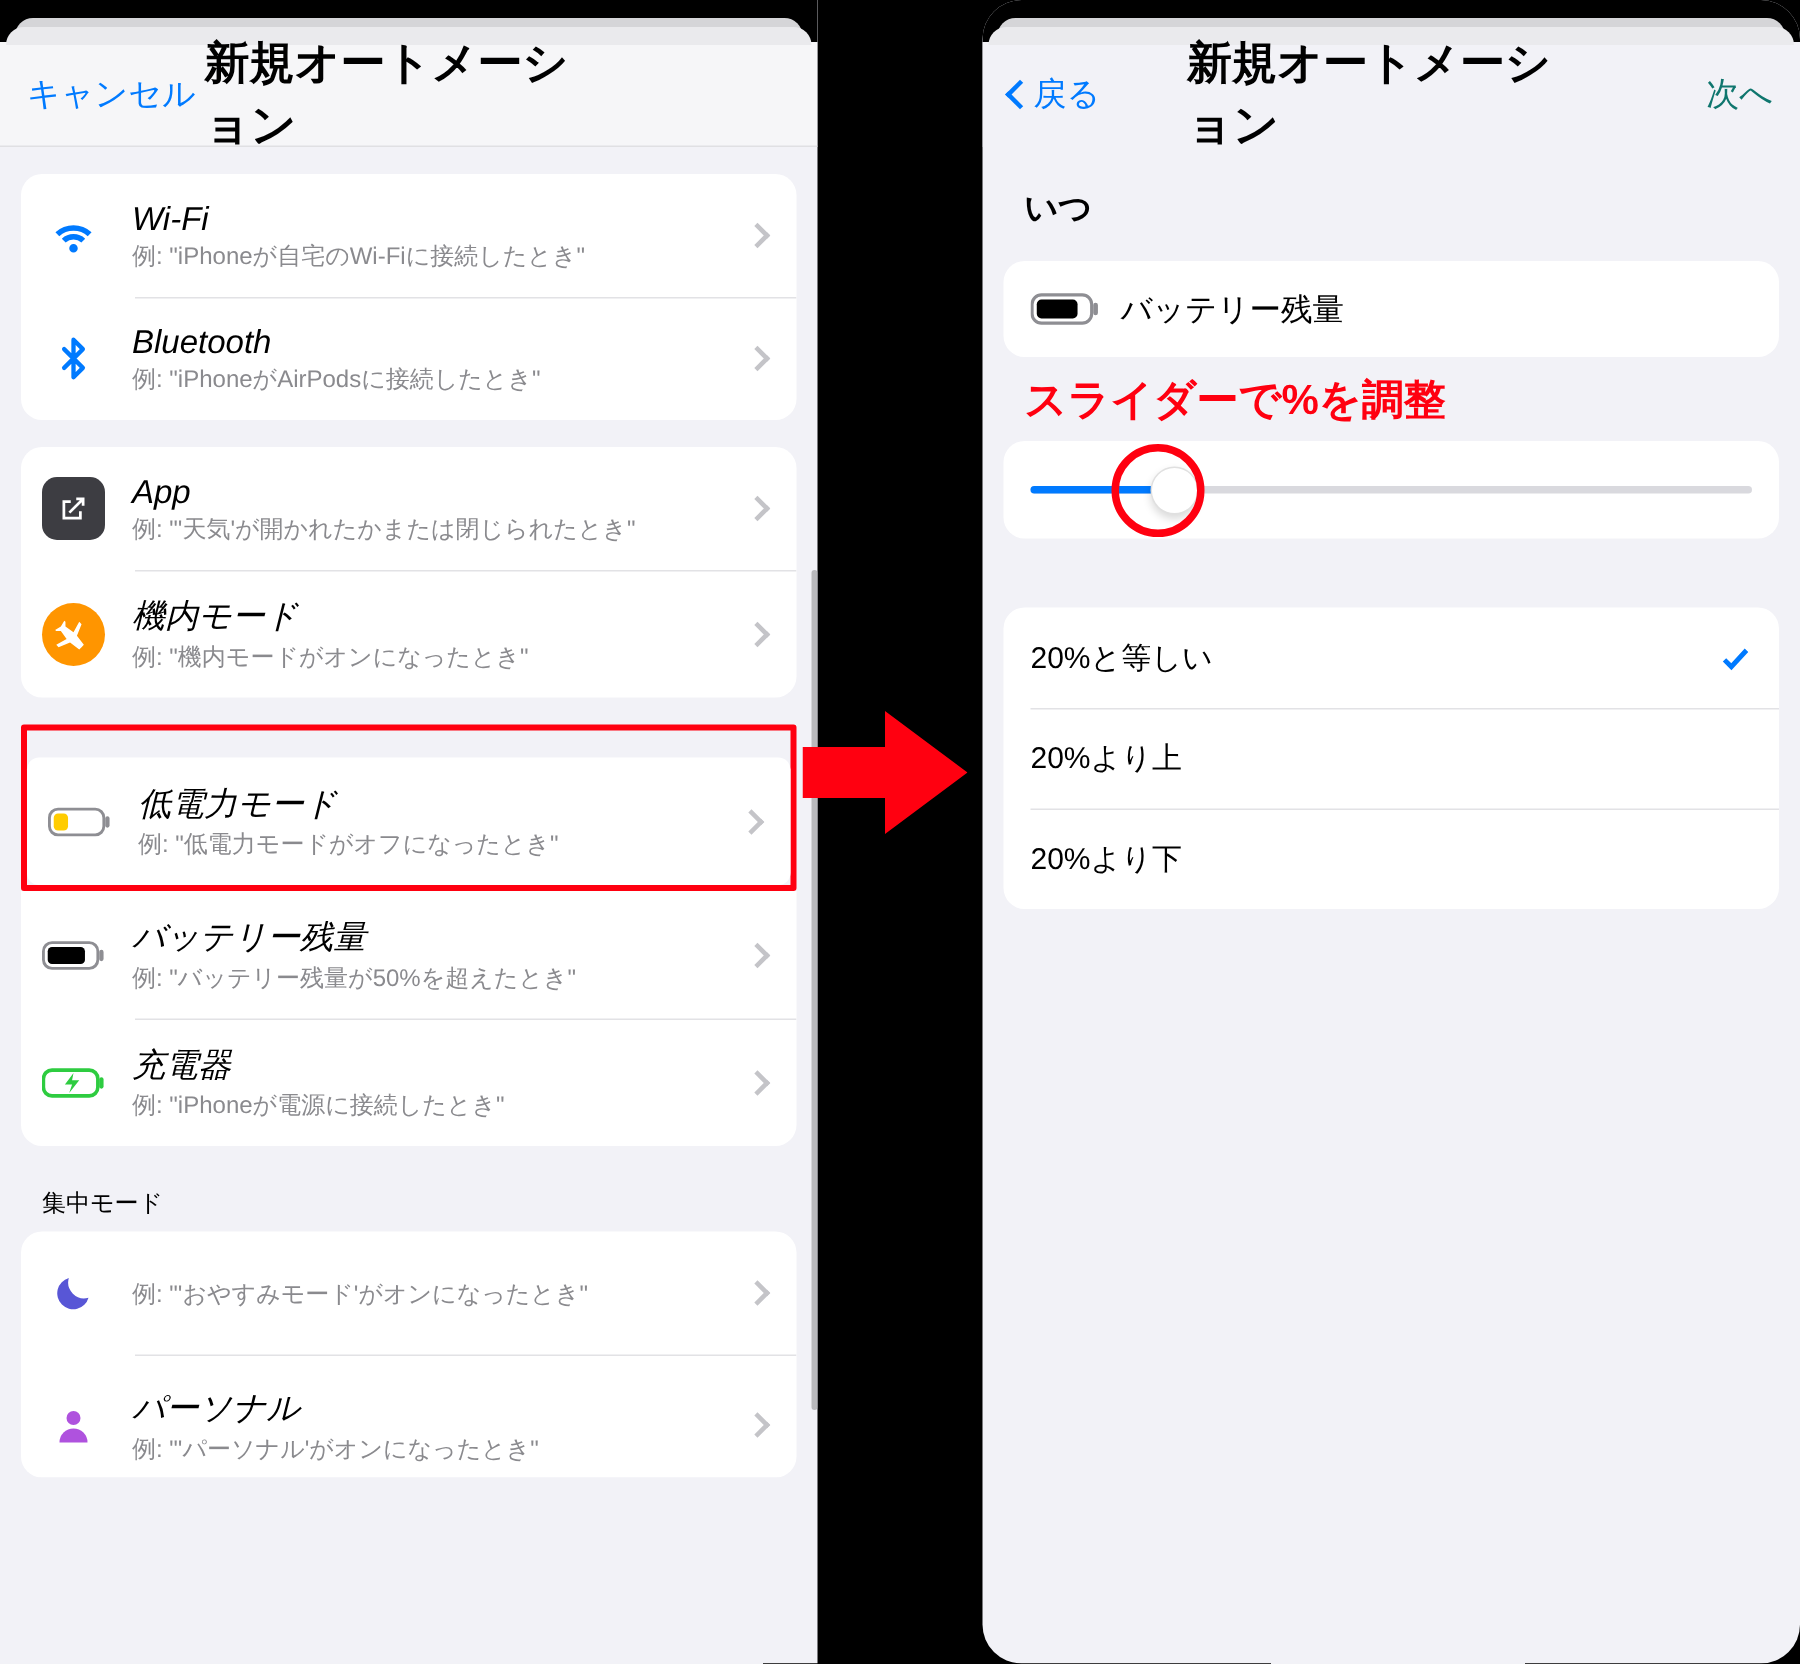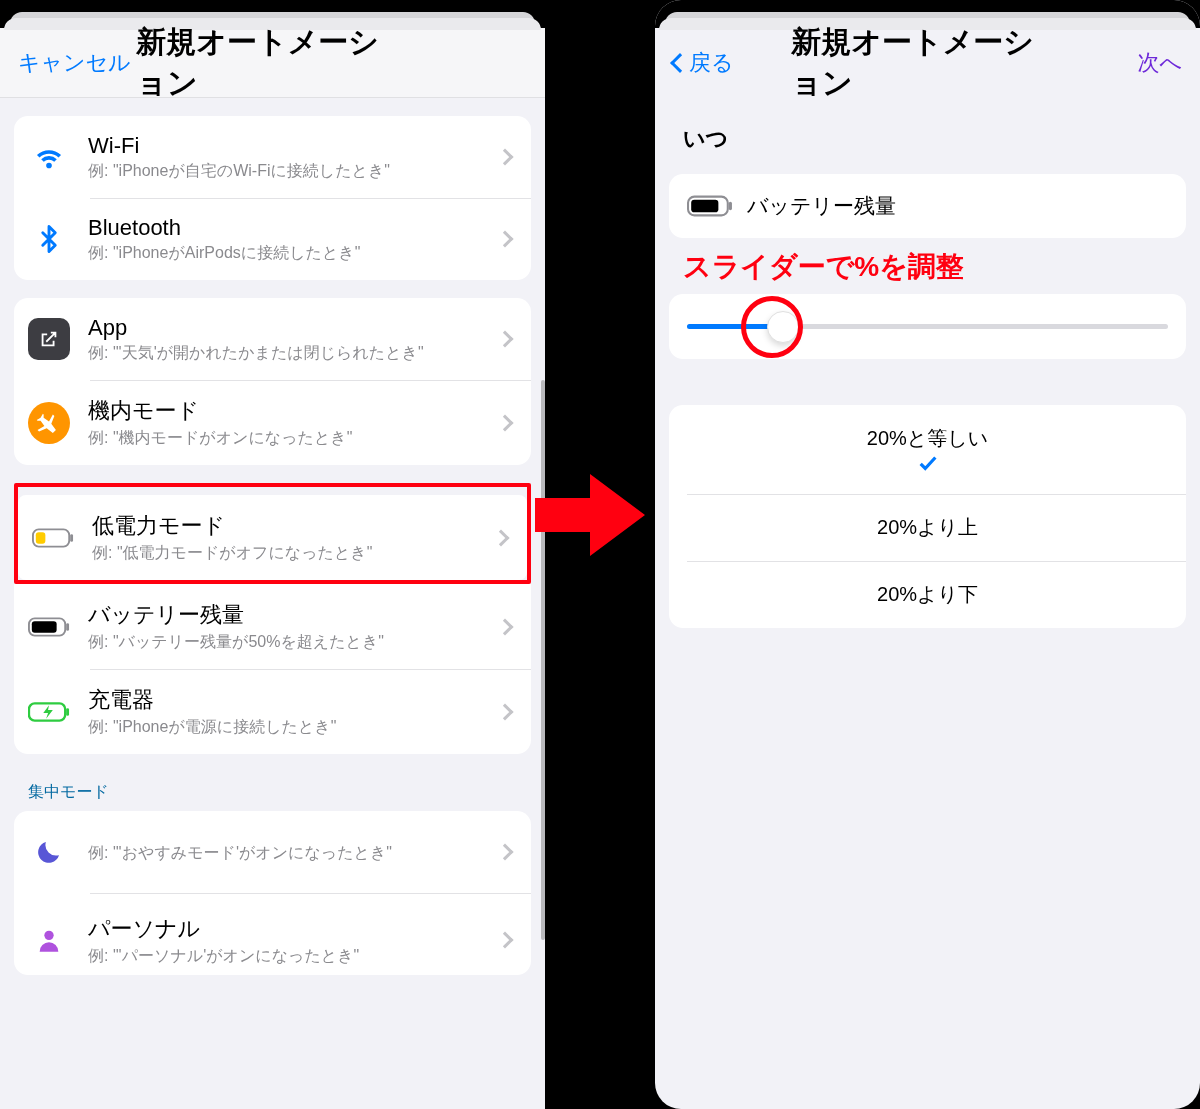--- a/index.html
+++ b/index.html
@@ -58,21 +58,21 @@
     }
     .nav-title {
       position: absolute;
       left: 50%;
       transform: translateX(-50%);
       font-size: 30px;
       font-weight: 700;
       color: #000;
     }
     .nav-right {
-      color: #6d28d9;
+      color: #0f766e;
       font-size: 22px;
     }
     .scroll-body {
       padding: 0 14px;
       overflow: hidden;
     }
     .section-title {
       font-size: 22px;
       font-weight: 700;
       padding: 26px 14px 4px;
@@ -102,38 +102,38 @@
       width: 42px;
       height: 42px;
       border-radius: 10px;
       display: flex;
       align-items: center;
       justify-content: center;
       flex-shrink: 0;
       margin-right: 18px;
     }
     .row-text { flex: 1; min-width: 0; }
-    .row-title { font-size: 22px; font-weight: 400; color: #000; }
+    .row-title { font-size: 22px; font-weight: 400; color: #000; font-style: italic; }
     .row-sub { font-size: 16px; color: #8a8a8e; margin-top: 2px; }
     .chevron {
       width: 12px; height: 12px;
       border-top: 3px solid #c4c4c8;
       border-right: 3px solid #c4c4c8;
       transform: rotate(45deg);
       margin-right: 6px;
     }
     .highlight-box {
       border: 4px solid #ff0010;
       border-radius: 2px;
       margin-top: 18px;
     }
-    .highlight-box .card { margin-top: 8px; border-radius: 8px; }
+    .highlight-box .card { margin-top: 18px; border-radius: 8px; }
     .group-label {
       font-size: 16px;
-      color: #0369a1;
+      color: #000000;
       padding: 28px 14px 4px;
     }
     .scrollbar {
       position: absolute;
       right: 0;
       top: 380px;
       width: 4px;
       height: 560px;
       background: #b9b9bc;
       border-radius: 2px;
@@ -207,21 +207,20 @@
     }
     .options-card { margin-top: 46px; }
     .opt-row {
       display: flex;
       align-items: center;
       justify-content: space-between;
       padding: 20px 18px;
       font-size: 20px;
       color: #000;
       position: relative;
-      flex-direction: column;
     }
     .opt-row + .opt-row::before {
       content: "";
       position: absolute;
       top: 0; left: 18px; right: 0;
       height: 1px;
       background: #e2e2e5;
     }
     .check {
       width: 22px; height: 22px;

